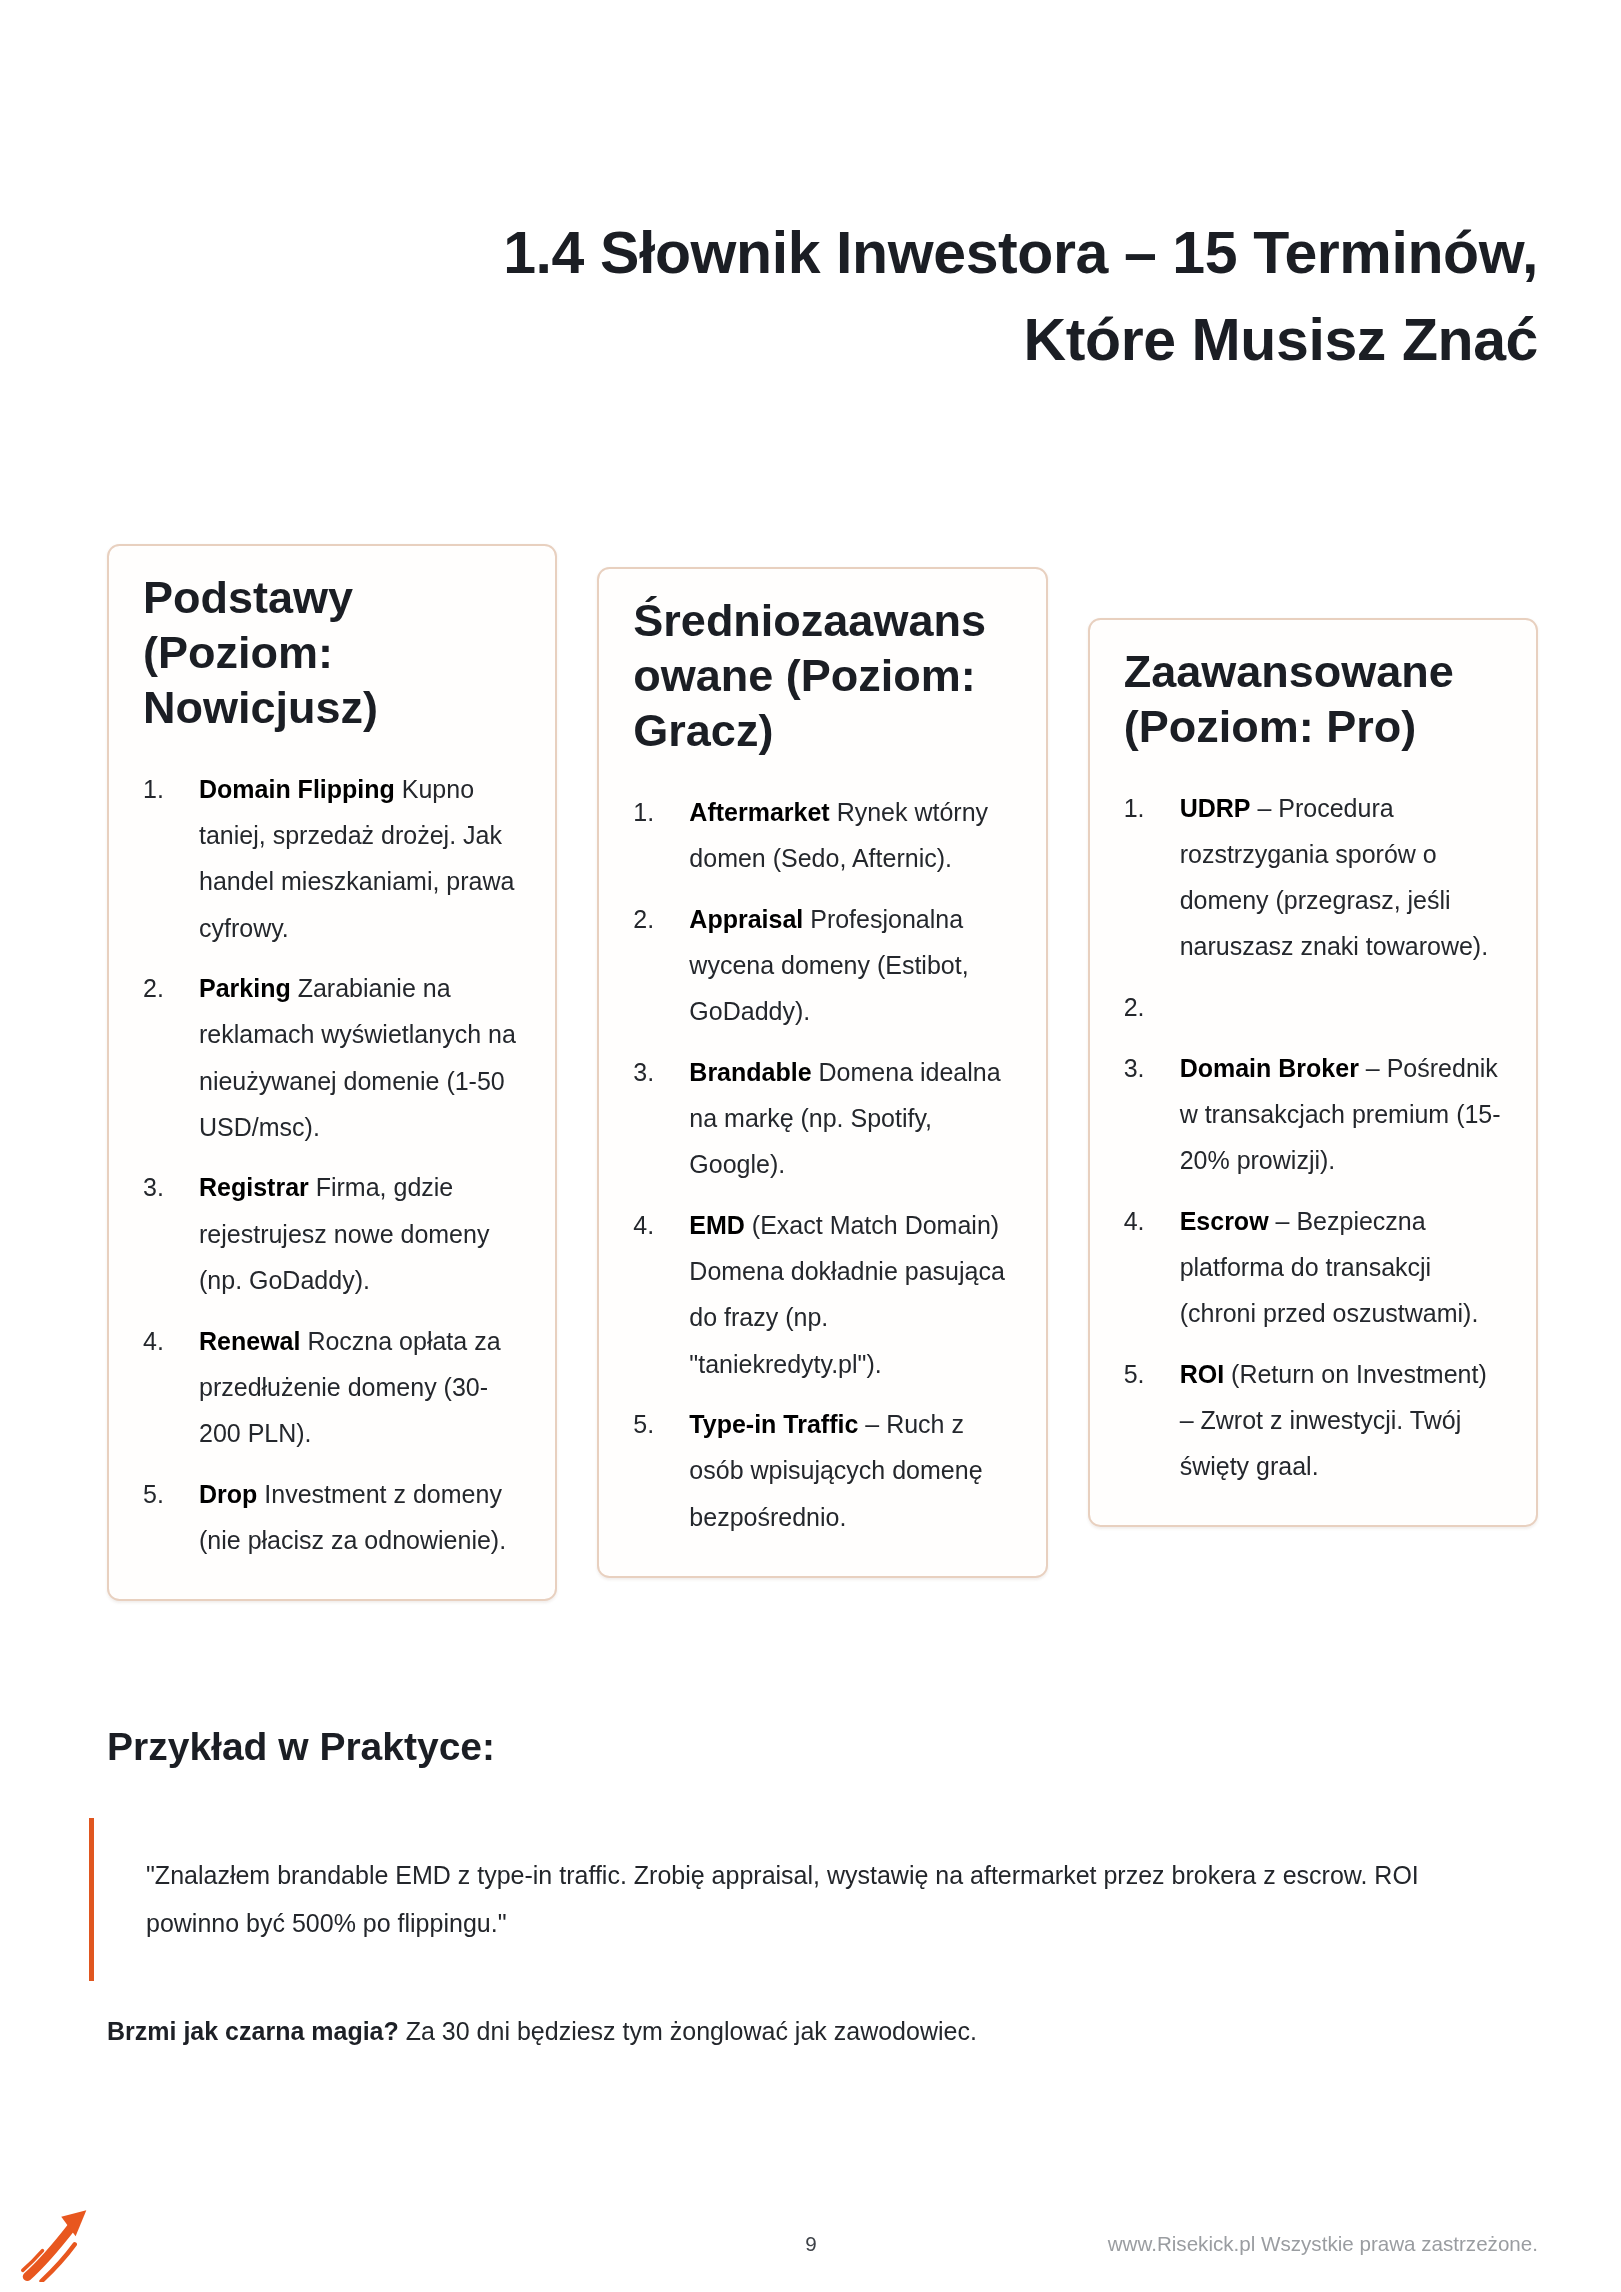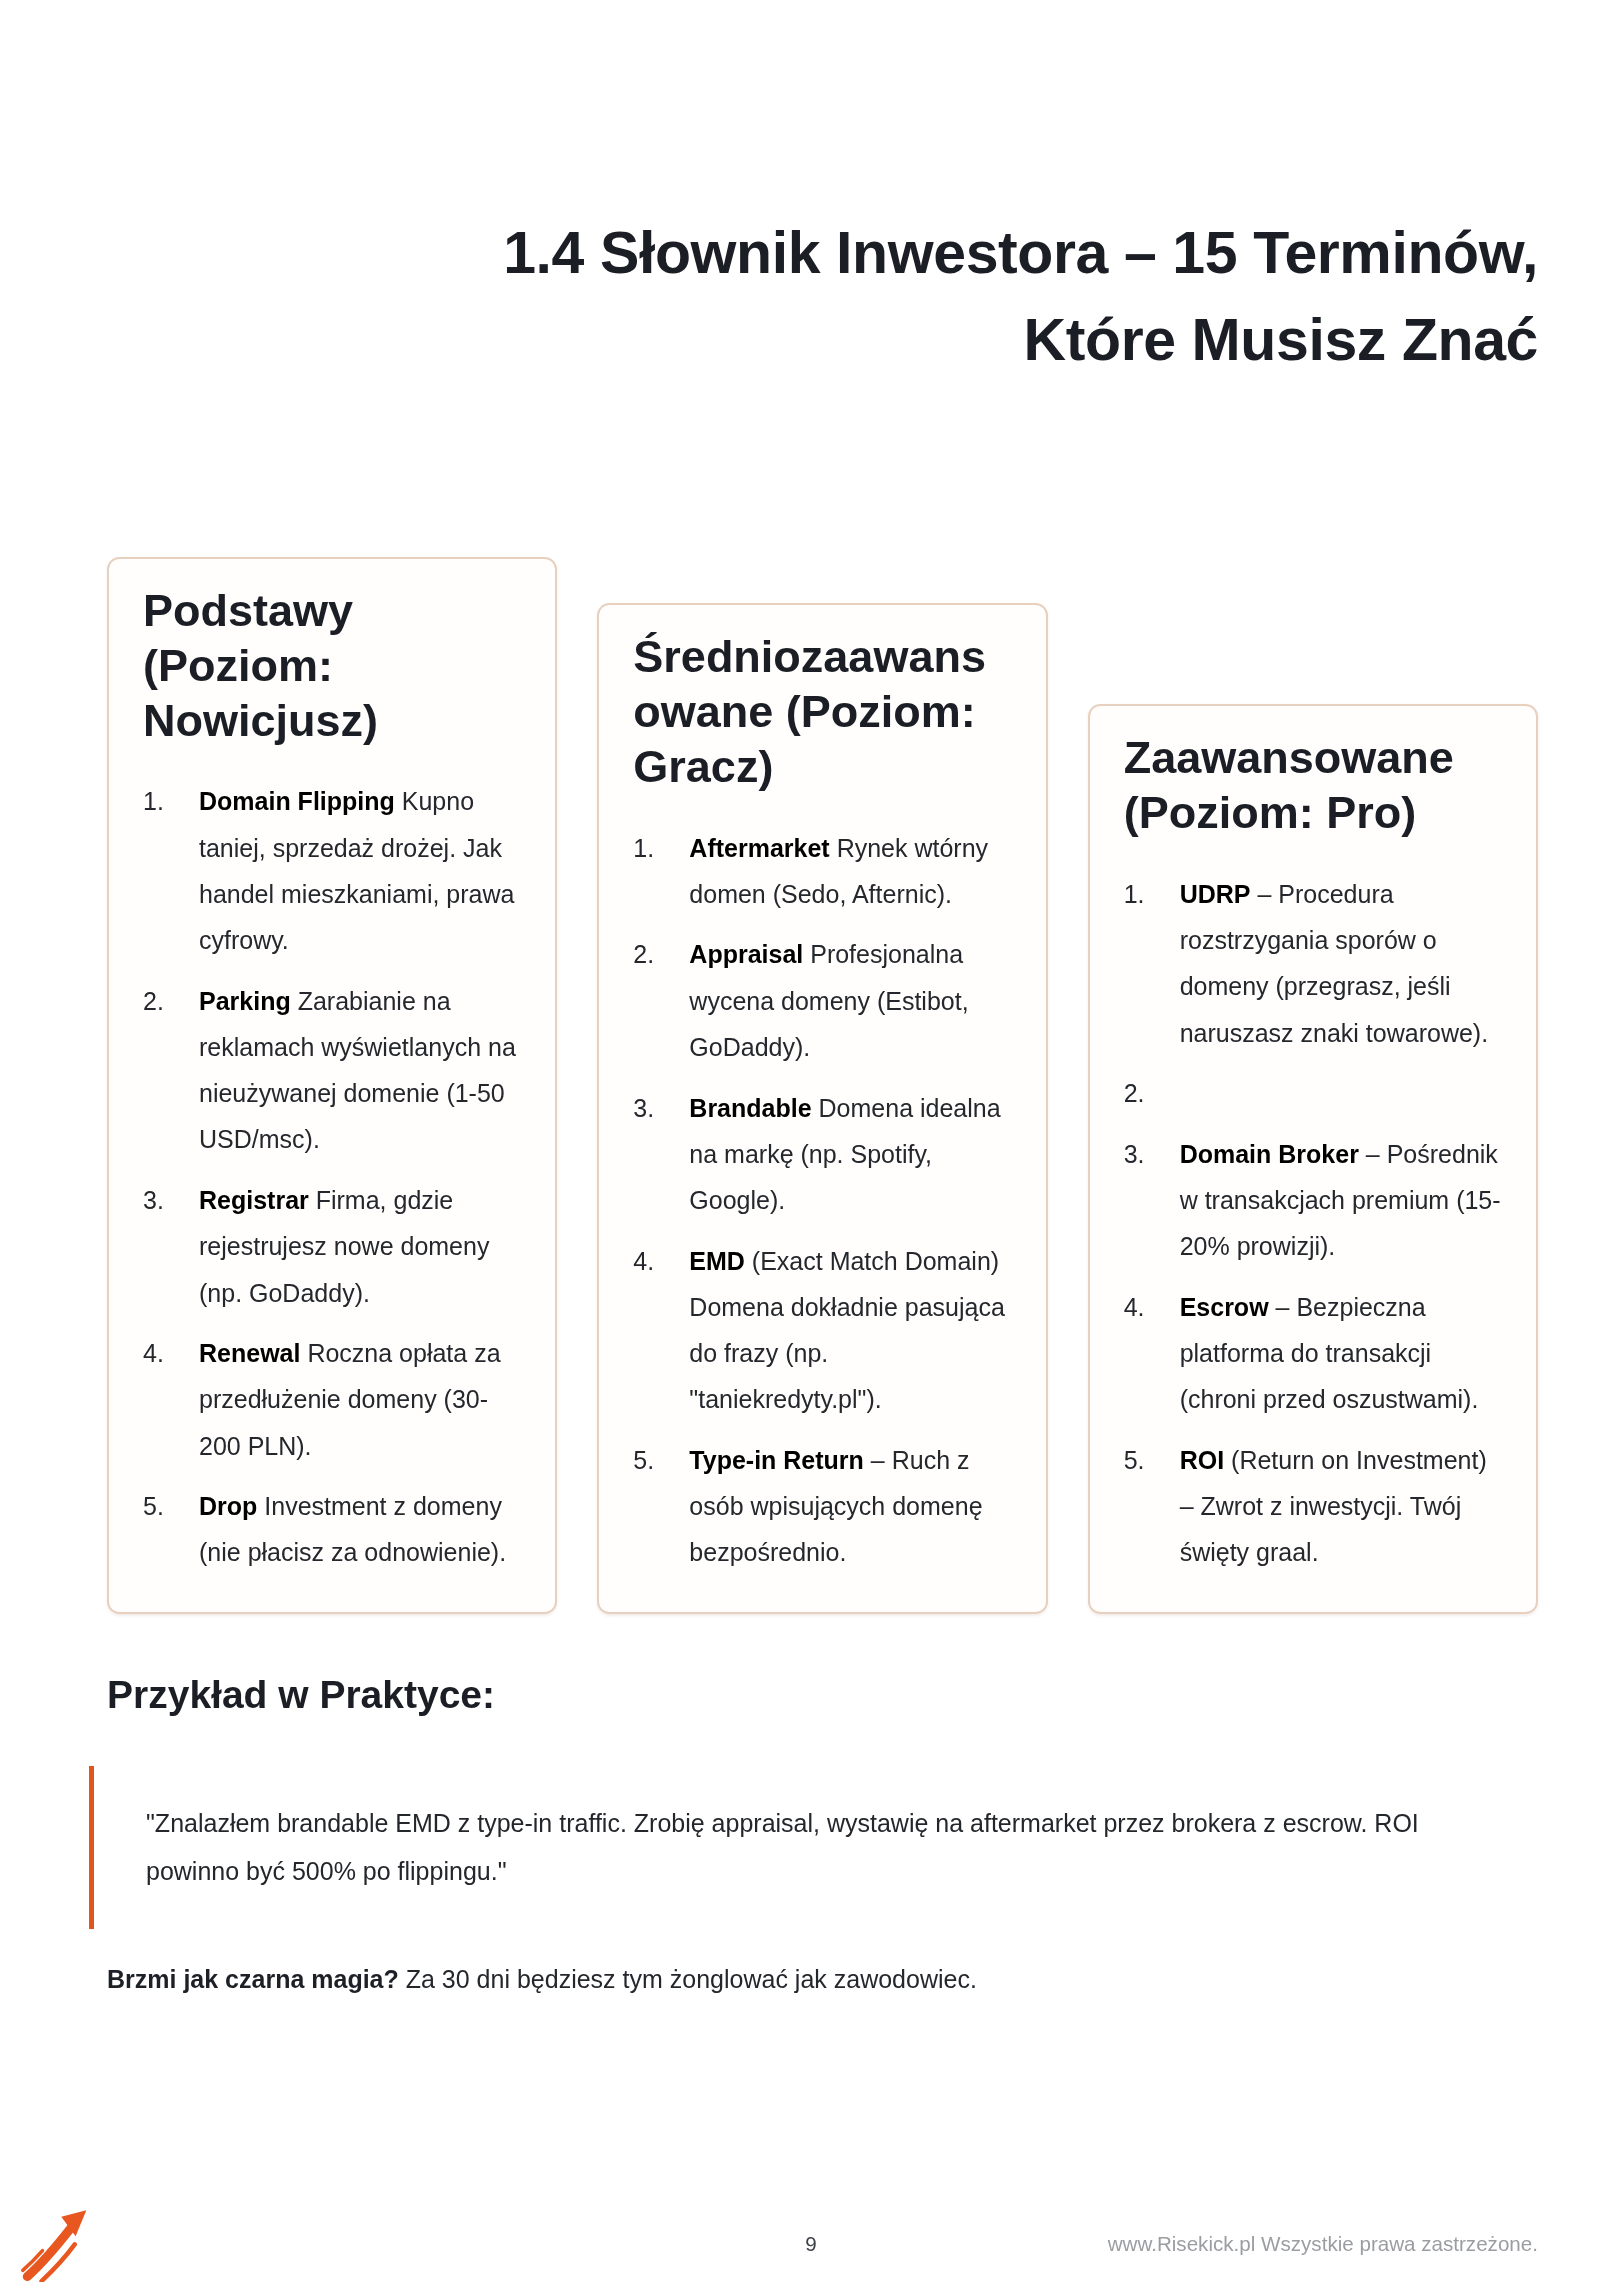--- a/index.html
+++ b/index.html
@@ -21,22 +21,22 @@
     line-height: 1.48;
     letter-spacing: -0.4px;
     color: #1b1e24;
     text-align: right;
   }
   .page-title span { display: block; }
 
   .cards {
     display: flex;
     gap: 40px;
-    align-items: flex-end;
-    margin-top: 43px;
+    align-items: center;
+    margin-top: 95px;
     min-height: 1186px;
     box-sizing: border-box;
   }
   .card {
     flex: 1 1 0;
     box-sizing: border-box;
     border: 2.7px solid #e8d0bf;
     border-radius: 12.5px;
     background: #fffefd;
     padding: 25px 34px 36px 34px;
@@ -165,21 +165,21 @@
         <li class="term-item">
           <span class="item-num">3.</span>
           <span class="item-text"><span class="item-term">Brandable</span> <span>Domena idealna na markę (np. Spotify, Google).</span></span>
         </li>
         <li class="term-item">
           <span class="item-num">4.</span>
           <span class="item-text"><span class="item-term">EMD</span> <span>(Exact Match Domain) Domena dokładnie pasująca do frazy (np. "taniekredyty.pl").</span></span>
         </li>
         <li class="term-item">
           <span class="item-num">5.</span>
-          <span class="item-text"><span class="item-term">Type-in Return</span> <span>– Ruch z osób wpisujących domenę bezpośrednio.</span></span>
+          <span class="item-text"><span class="item-term">Type-in Traffic</span> <span>– Ruch z osób wpisujących domenę bezpośrednio.</span></span>
         </li>
       </ol>
     </div>
 
     <div class="card">
       <h2 class="card-heading">Zaawansowane (Poziom: Pro)</h2>
       <ol class="term-list">
         <li class="term-item">
           <span class="item-num">1.</span>
           <span class="item-text"><span class="item-term">UDRP</span> <span>– Procedura rozstrzygania sporów o domeny (przegrasz, jeśli naruszasz znaki towarowe).</span></span>

